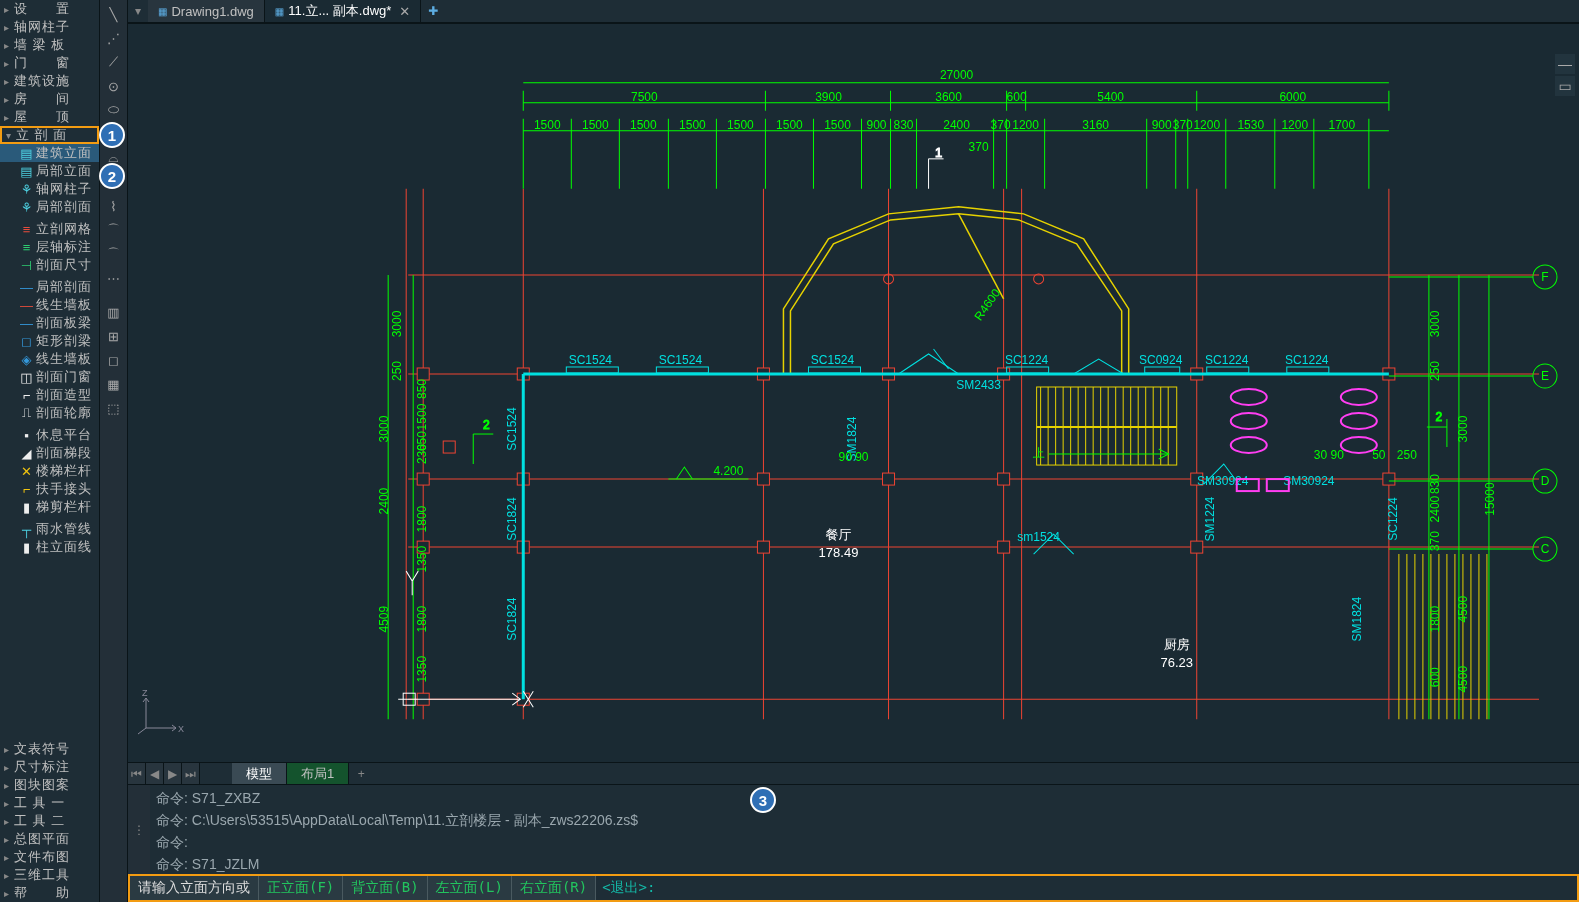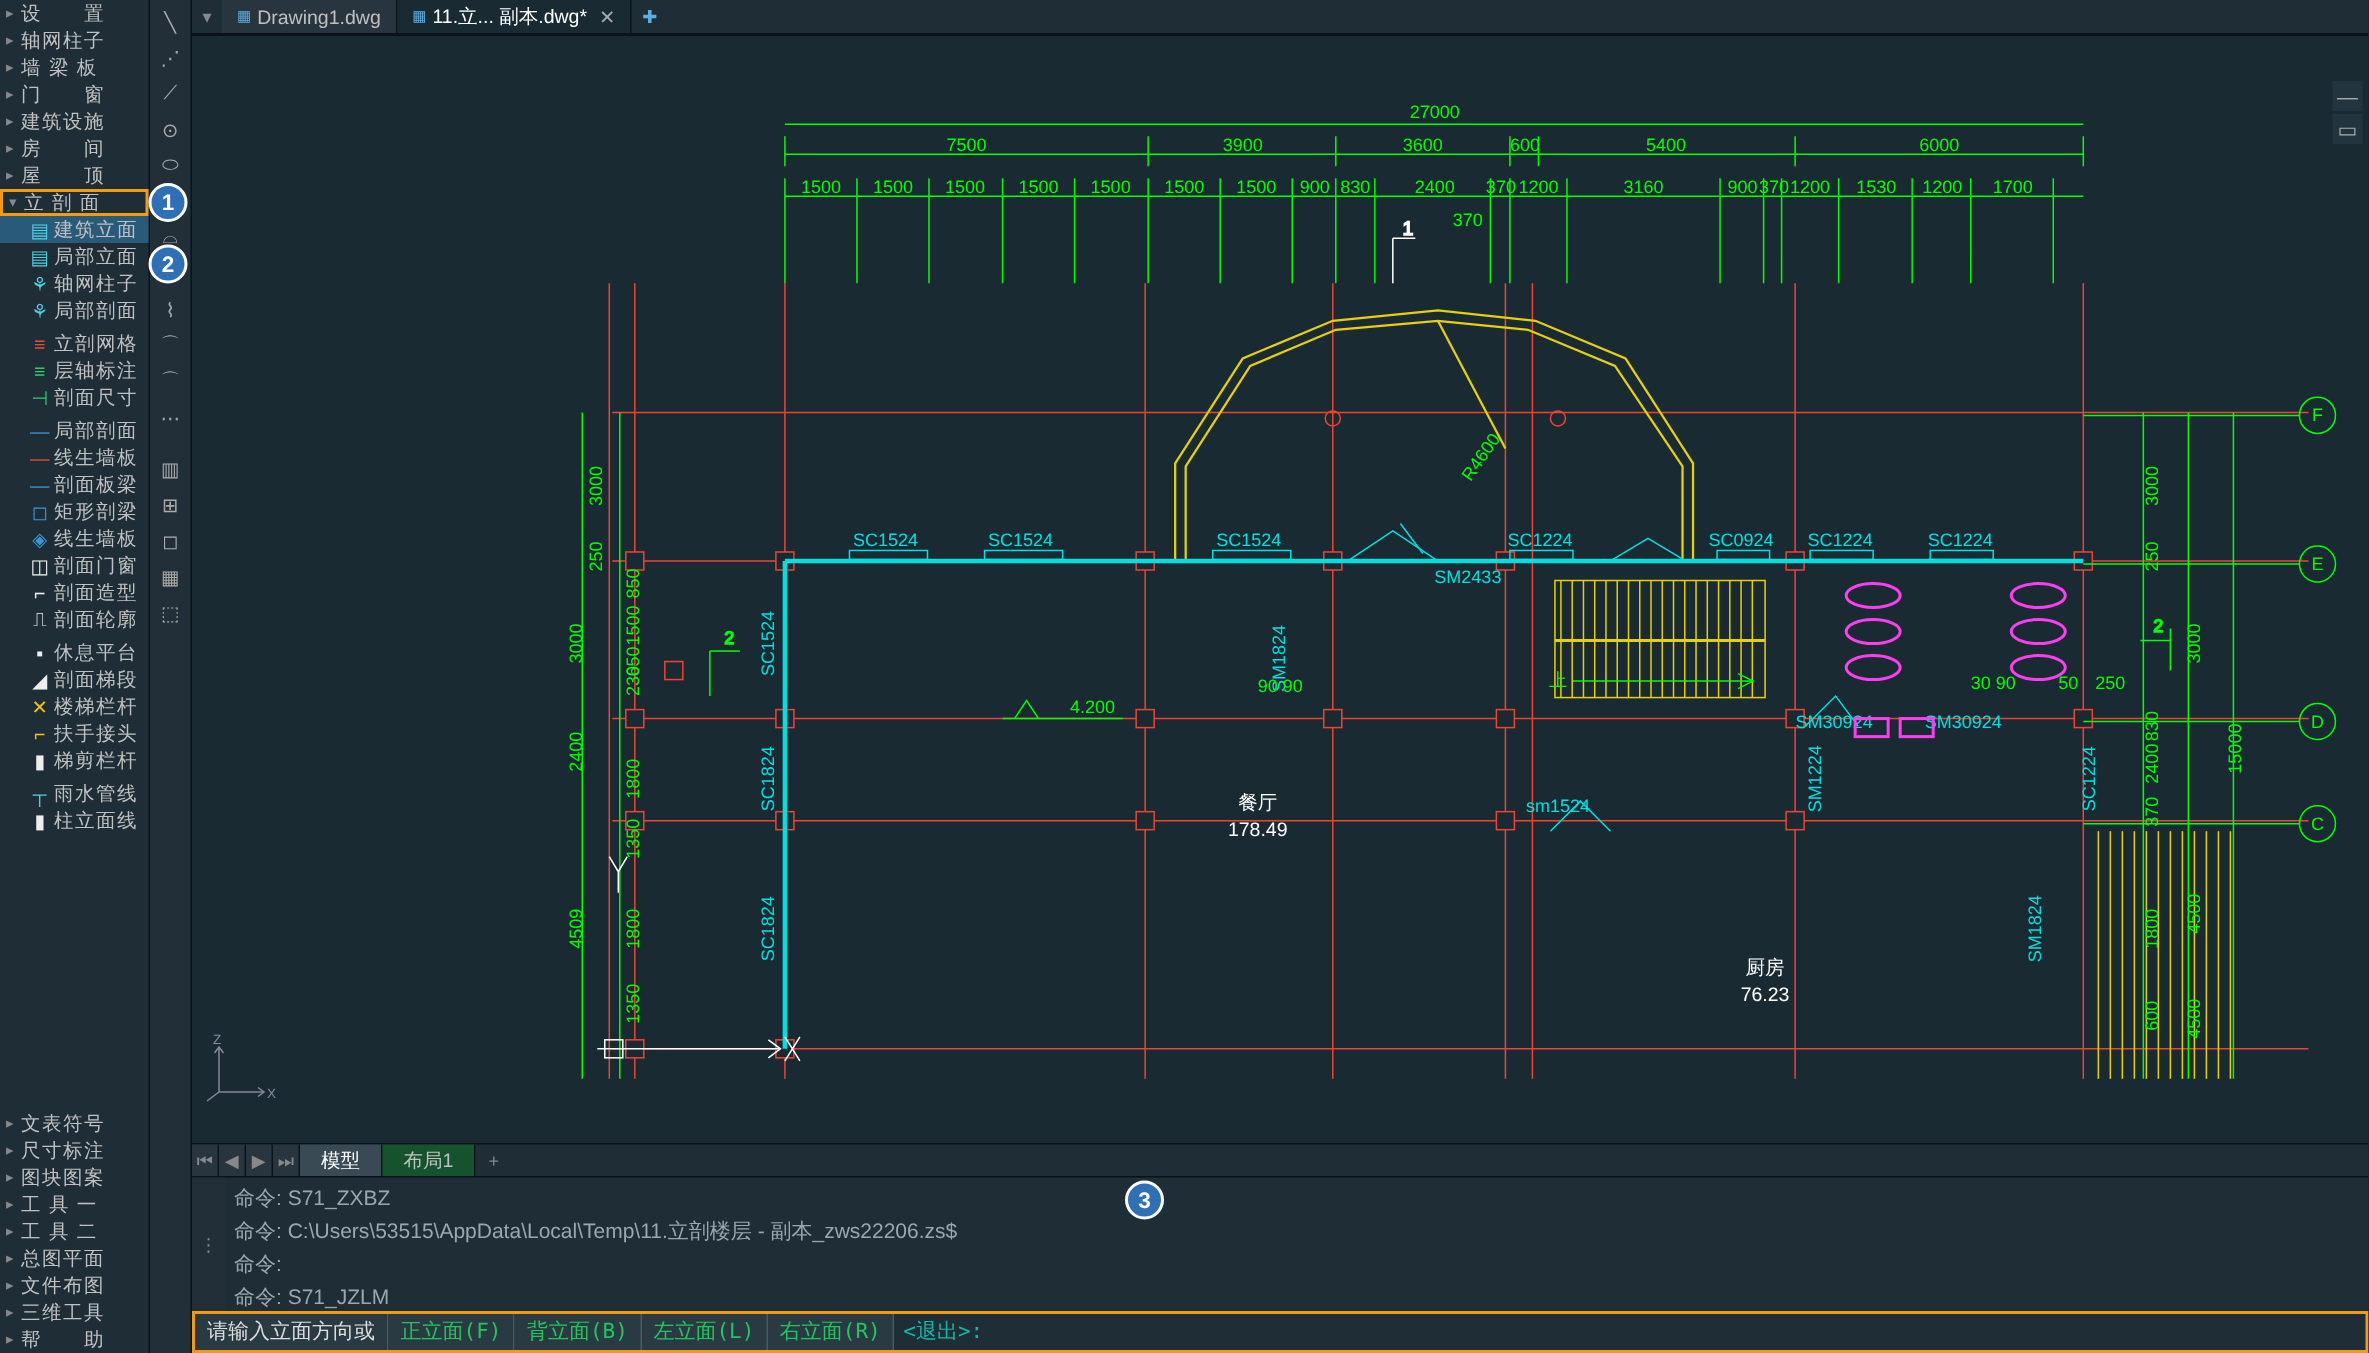--- a/index.html
+++ b/index.html
@@ -49,21 +49,21 @@
 .vpbtns { position: absolute; top: 30px; right: 4px; display: flex; flex-direction: column; gap: 2px; }
 .vpbtn { width: 20px; height: 20px; background: rgba(40,60,70,.6); display:flex; align-items:center; justify-content:center; color:#aaa; font-size:14px; cursor:pointer; }
 
 
 .ucs { position: absolute; left: 6px; bottom: 26px; width: 50px; height: 50px; }
 
 
 .modeltabs { height: 22px; background: #1e2d36; display: flex; align-items: stretch; border-top: 1px solid #0a1418; }
 .modeltabs .nav { width: 18px; display:flex; align-items:center; justify-content:center; color:#888; cursor:pointer; background:#28353e; border-right:1px solid #0a1418; }
 .modeltabs .mtab { display:flex; align-items:center; padding: 0 14px; background:#14532d; border-right:1px solid #0a1418; cursor:pointer; font-size:13px; }
-.modeltabs .mtab.active { background:#3a4a54; color:#fff; }
+.modeltabs .mtab.active { background:#3a4a54; color:#fff;margin-left:32px; }
 .modeltabs .plus { width:24px; display:flex; align-items:center; justify-content:center; color:#888; cursor:pointer; }
 
 
 .cmdwin { height: 90px; background: #1e2d36; border-top: 1px solid #0a1418; display:flex; }
 .cmdwin .handle { width:22px; display:flex; align-items:center; justify-content:center; color:#888; background:#232f38; cursor:pointer; }
 .cmdwin .hist { flex:1; padding: 2px 6px; color:#9aa7ae; font-size:14px; line-height:22px; overflow:hidden; font-family: Consolas, monospace; }
 
 
 .cmdinput-row { height: 28px; background:#1e2d36; border: 2px solid #f39c12; display:flex; align-items:stretch; font-size: 14px; }
 .cmdinput-row .prompt { display:flex; align-items:center; background:#2a3a42; padding:0 8px; color:#ddd; border-right:1px solid #4a5a60; font-family: Consolas, monospace; }

